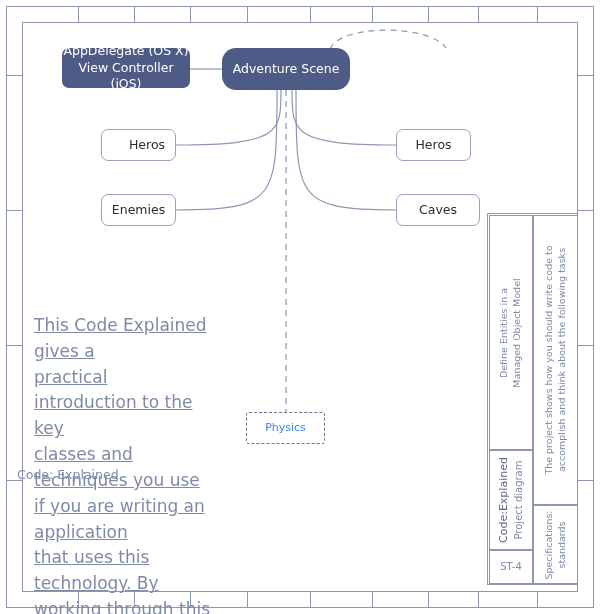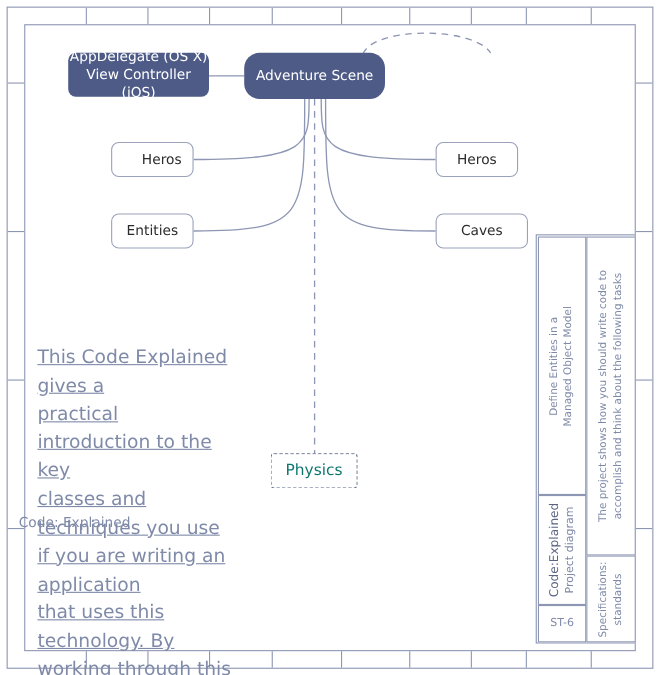--- a/index.html
+++ b/index.html
@@ -75,24 +75,24 @@
   }
   .node.plain {
     background: #ffffff;
     color: #2c2c2c;
     border: 1px solid #9aa2bb;
     border-radius: 7px;
     font-size: 12.5px;
   }
   .node.dashed {
     background: #ffffff;
-    color: #0f766e;
+    color: #3b82f6;
     border: 1px dashed #6b7490;
     border-radius: 3px;
-    font-size: 14px;
+    font-size: 11px;
   }
 
   #node-appdelegate { left: 62px;  top: 48px;  width: 128px; height: 40px; }
   #node-scene       { left: 222px; top: 48px;  width: 128px; height: 42px; border-radius: 14px; }
   #node-spritekit   { left: 382px; top: 48px;  width: 128px; height: 42px; }
   #node-heros       { left: 101px; top: 129px; width: 75px;  height: 32px; padding-left: 17px; }
   #node-enemies     { left: 101px; top: 194px; width: 75px;  height: 32px; }
   #node-trees       { left: 396px; top: 129px; width: 75px;  height: 32px; }
   #node-caves       { left: 396px; top: 194px; width: 84px;  height: 32px; }
   #node-physics     { left: 246px; top: 412px; width: 79px;  height: 32px; }
@@ -221,21 +221,21 @@
   </svg>
 
   <div class="node filled" id="node-appdelegate">AppDelegate (OS X)
 View Controller (iOS)</div>
 
   <div class="node filled" id="node-scene">Adventure Scene</div>
 
 
   <div class="node plain" id="node-heros">Heros</div>
 
-  <div class="node plain" id="node-enemies">Entities</div>
+  <div class="node plain" id="node-enemies">Enemies</div>
 
   <div class="node plain" id="node-trees">Heros</div>
 
   <div class="node plain" id="node-caves">Caves</div>
 
   <div class="node dashed" id="node-physics">Physics</div>
 
   <div class="body-copy">This Code Explained gives a
 practical introduction to the key
 classes and techniques you use
@@ -254,21 +254,21 @@
     <div class="tb-cell" id="tb-entities">
       <div class="tb-rot">Define Entities in a
 Managed Object Model</div>
     </div>
 
     <div class="tb-cell" id="tb-code">
       <div class="tb-rot"><span class="strong">Code:Explained</span><br><span>Project diagram</span></div>
     </div>
 
     <div class="tb-cell" id="tb-st1">
-      <div class="tb-rot">ST-6</div>
+      <div class="tb-rot">ST-4</div>
     </div>
 
     <div class="tb-cell" id="tb-project">
       <div class="tb-rot">The project shows how you should write code to
 accomplish and think about the following tasks</div>
     </div>
 
     <div class="tb-cell" id="tb-specs">
       <div class="tb-rot">Specifications: standards</div>
     </div>

